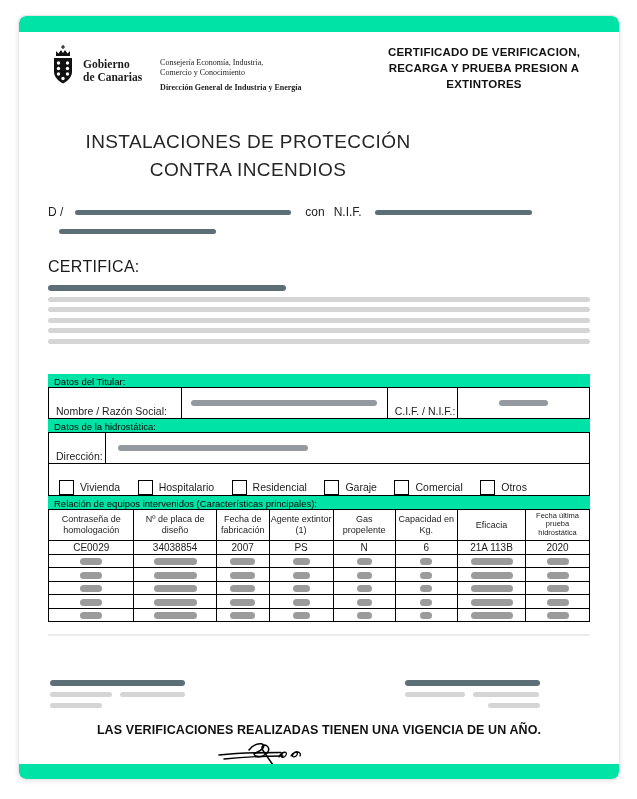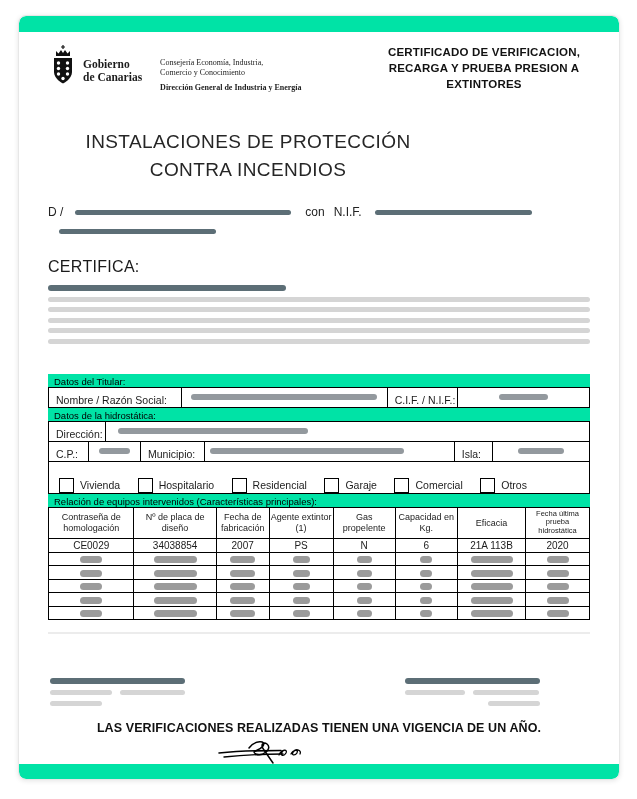--- a/index.html
+++ b/index.html
@@ -40,21 +40,21 @@
   
   .certifica-h{margin-top:24px;font-size:16px;font-weight:500;color:#1a1a1a;letter-spacing:.3px;}
   .cert-lines .r-dark{width:238px;height:6px;margin-top:9px;}
   .cert-lines .r-light{width:100%;margin-top:5.5px;}
 
   
   .section{margin-top:0;}
   .sec-head{background:var(--teal);color:#000;font-size:9.5px;padding:2px 6px 1px 6px;}
   table{border-collapse:collapse;width:100%;table-layout:fixed;}
   td{border:1px solid #000;}
-  .lbl{font-size:10.5px;padding:6px 4px 1px 7px;white-space:nowrap;overflow:hidden;}
+  .lbl{font-size:10.5px;padding:17px 4px 1px 7px;white-space:nowrap;overflow:hidden;}
   .val{padding:0;}
   .val .redact{margin:0 auto;}
   .val .left{margin:0 0 0 12px;}
   .cell-h{height:15px;}
 
   .mt32{margin-top:30px;}
   .stack{margin-top:-1px;}
 
   
   .chk-row{display:flex;align-items:center;justify-content:space-between;height:32px;border:1px solid #000;border-top:none;padding:0 62px 0 10px;}
@@ -178,46 +178,20 @@
       <table class="stack">
         <colgroup>
             <col style="width:10.5%">
             <col style="width:89.5%">
           </colgroup>
         <tbody>
             <tr class="cell-h">
           <td class="lbl">Dirección:</td>
           <td class="val">
                 <div class="redact r-mid left" style="width:190px"></div>
-              </td>
-        </tr>
-      </tbody>
-        </table>
-      <table class="stack">
-        <colgroup>
-            <col style="width:7.4%">
-            <col style="width:9.6%">
-            <col style="width:11.8%">
-            <col style="width:46.2%">
-            <col style="width:7%">
-            <col style="width:18%">
-          </colgroup>
-        <tbody>
-            <tr class="cell-h">
-          <td class="lbl">C.P.:</td>
-          <td class="val">
-                <div class="redact r-mid" style="width:62%"></div>
-              </td>
-          <td class="lbl">Municipio:</td>
-          <td class="val">
-                <div class="redact r-mid left" style="width:78%;margin-left:5px;"></div>
-              </td>
-          <td class="lbl">Isla:</td>
-          <td class="val">
-                <div class="redact r-mid" style="width:48%"></div>
               </td>
         </tr>
       </tbody>
         </table>
       <div class="chk-row">
         <label class="chk">
             <span class="box"></span>
             <span class="t">Vivienda</span>
           </label>
         <label class="chk">

